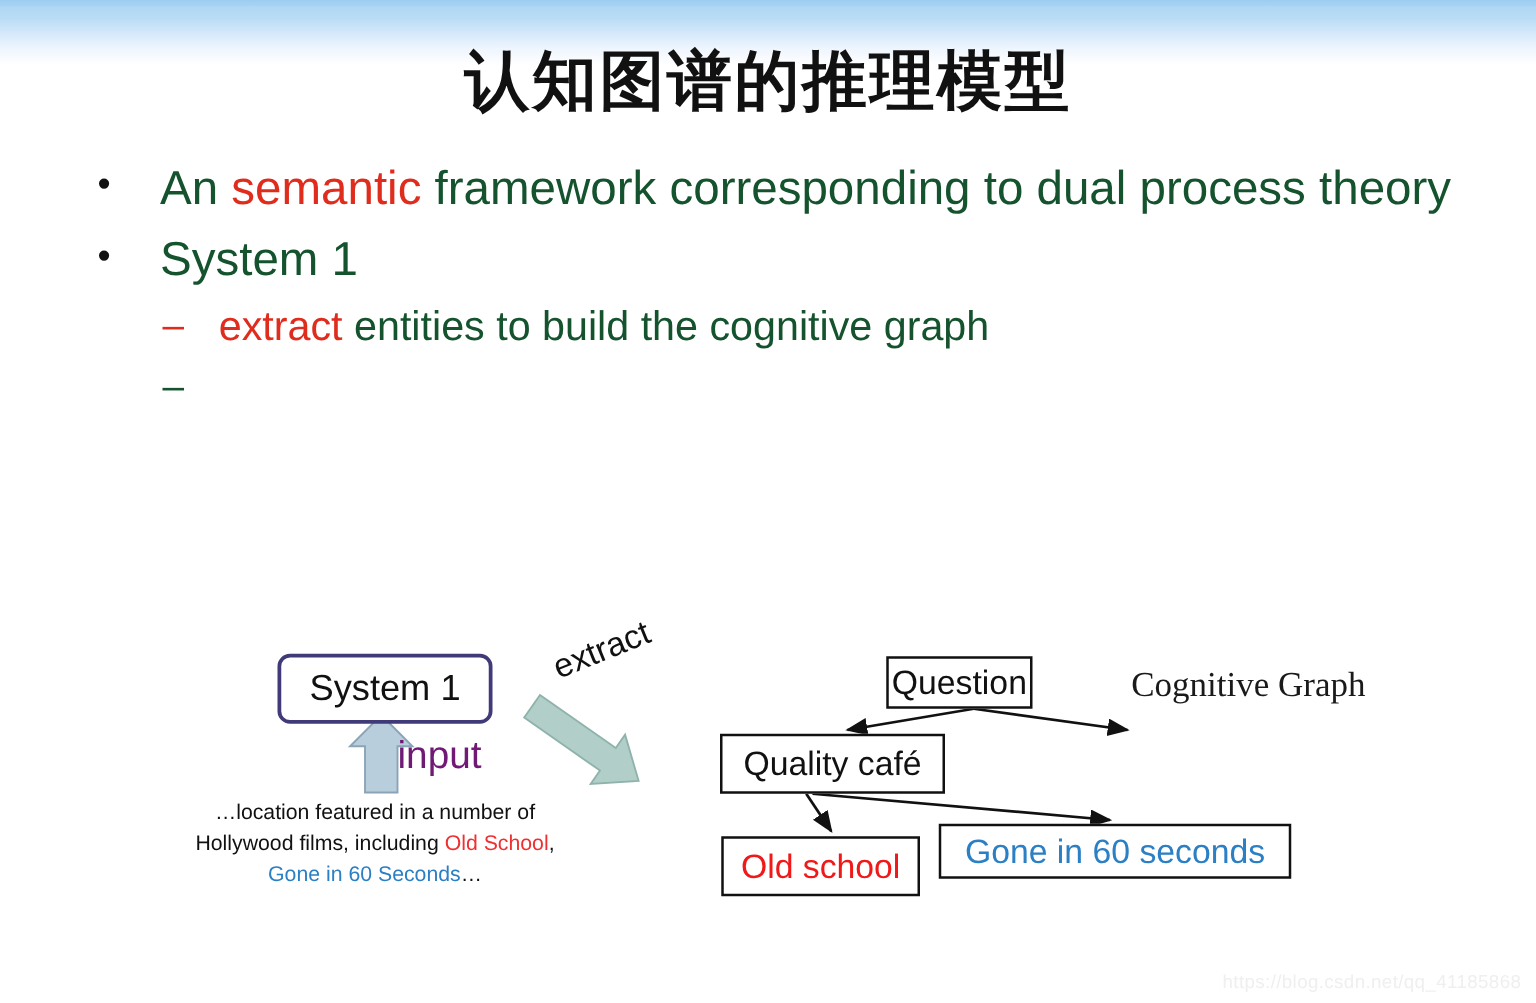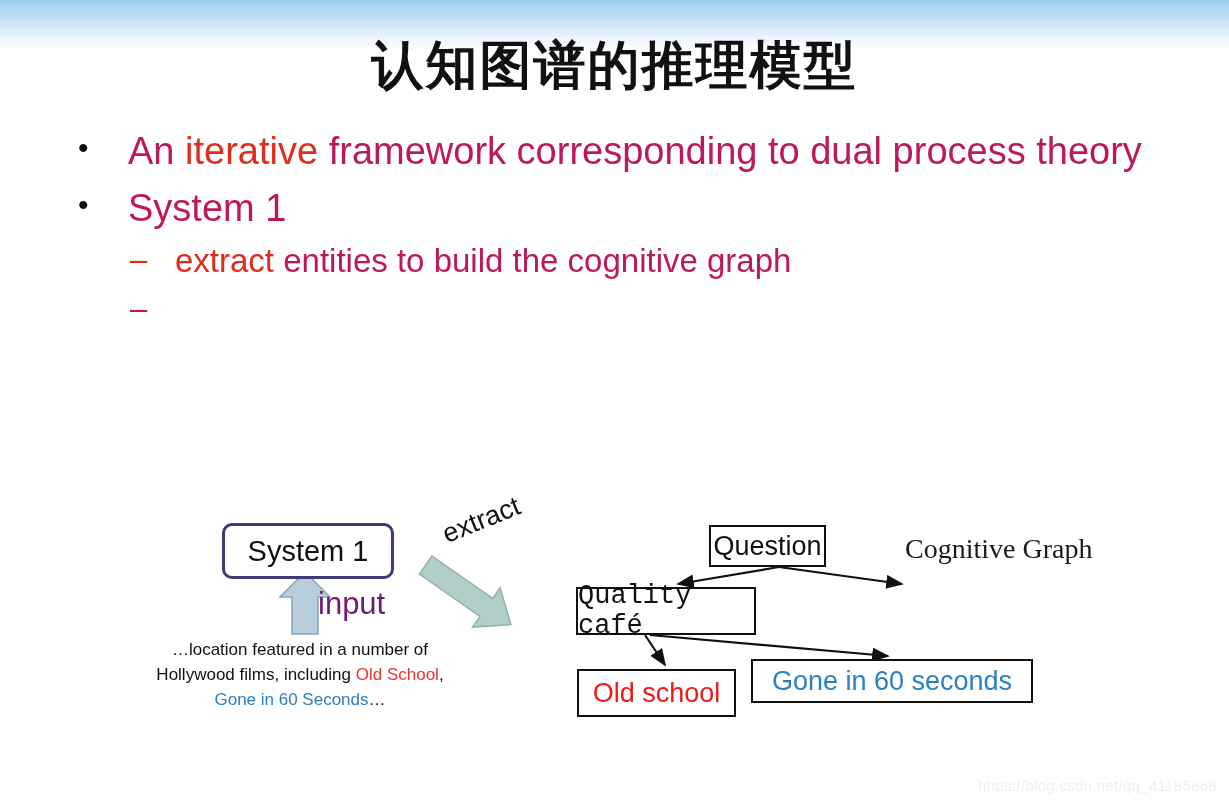--- a/index.html
+++ b/index.html
@@ -55,21 +55,21 @@
   .bullet-l2{
     display:flex;align-items:flex-start;
     font-size:33px;line-height:1.48;color:#111;
     margin:0 0 0 52px;
   }
   .bullet-l2 .marker{
     width:45px;flex:0 0 45px;font-size:31px;line-height:1.47;
   }
   .red{color:#e02c1c;}
   .red-dash{color:#e02c1c;}
-  .dark{color:#be185d;}
+  .dark{color:#14532d;}
 
   
   .figure{position:absolute;left:0;top:0;width:1229px;height:802px;pointer-events:none;}
   .figure > *{pointer-events:auto;}
 
   
   .system1-box{
     position:absolute;left:222px;top:523px;width:172px;height:56px;
     border:3px solid #403a78;
     border-radius:10px;
@@ -106,21 +106,21 @@
   .gbox{
     position:absolute;
     border:2px solid #111;
     background:#fff;
     display:flex;align-items:center;justify-content:center;
     color:#111;
     box-sizing:border-box;
     font-size:27px;
   }
   #box-question{left:709px;top:525px;width:117px;height:42px;}
-  #box-quality  {left:576px;top:587px;width:180px;height:48px;font-family:Liberation Mono, monospace;}
+  #box-quality  {left:576px;top:587px;width:180px;height:48px;}
   #box-la       {left:817px;top:587px;width:183px;height:46px;}
   #box-oldschool{left:577px;top:669px;width:159px;height:48px;color:#f01818;}
   #box-gone     {left:751px;top:659px;width:282px;height:44px;color:#2b7fc4;}
 
   
   .cg-label{
     position:absolute;left:905px;top:533px;
     font-family:"Liberation Serif","DejaVu Serif",serif;
     font-size:28px;color:#1a1a1a;
     white-space:nowrap;
@@ -141,21 +141,21 @@
 
 <div class="top-band"></div>
 <div class="top-band-edge"></div>
 
 <div class="slide-title">认知图谱的推理模型</div>
 
 <div class="bullets">
 
   <div class="bullet-l1">
     <span class="marker">•</span>
-    <span><span class="dark">An </span><span class="red">iterative</span><span class="dark"> framework corresponding to dual process theory</span></span>
+    <span><span class="dark">An </span><span class="red">semantic</span><span class="dark"> framework corresponding to dual process theory</span></span>
   </div>
 
   <div class="bullet-l1">
     <span class="marker">•</span>
     <span class="dark">System 1</span>
   </div>
 
   <div class="bullet-l2">
     <span class="marker red-dash">–</span>
     <span><span class="red">extract</span><span class="dark"> entities to build the cognitive graph</span></span>

